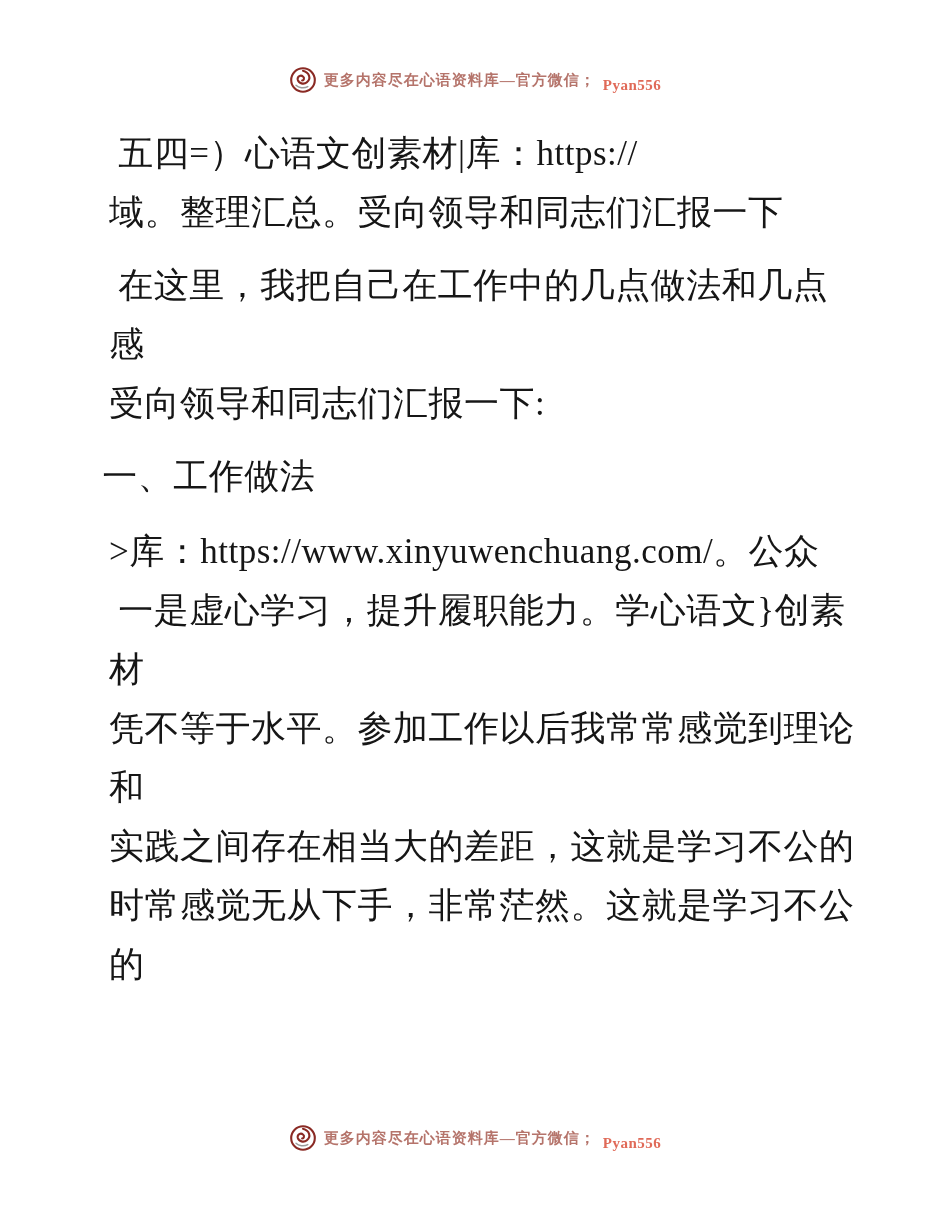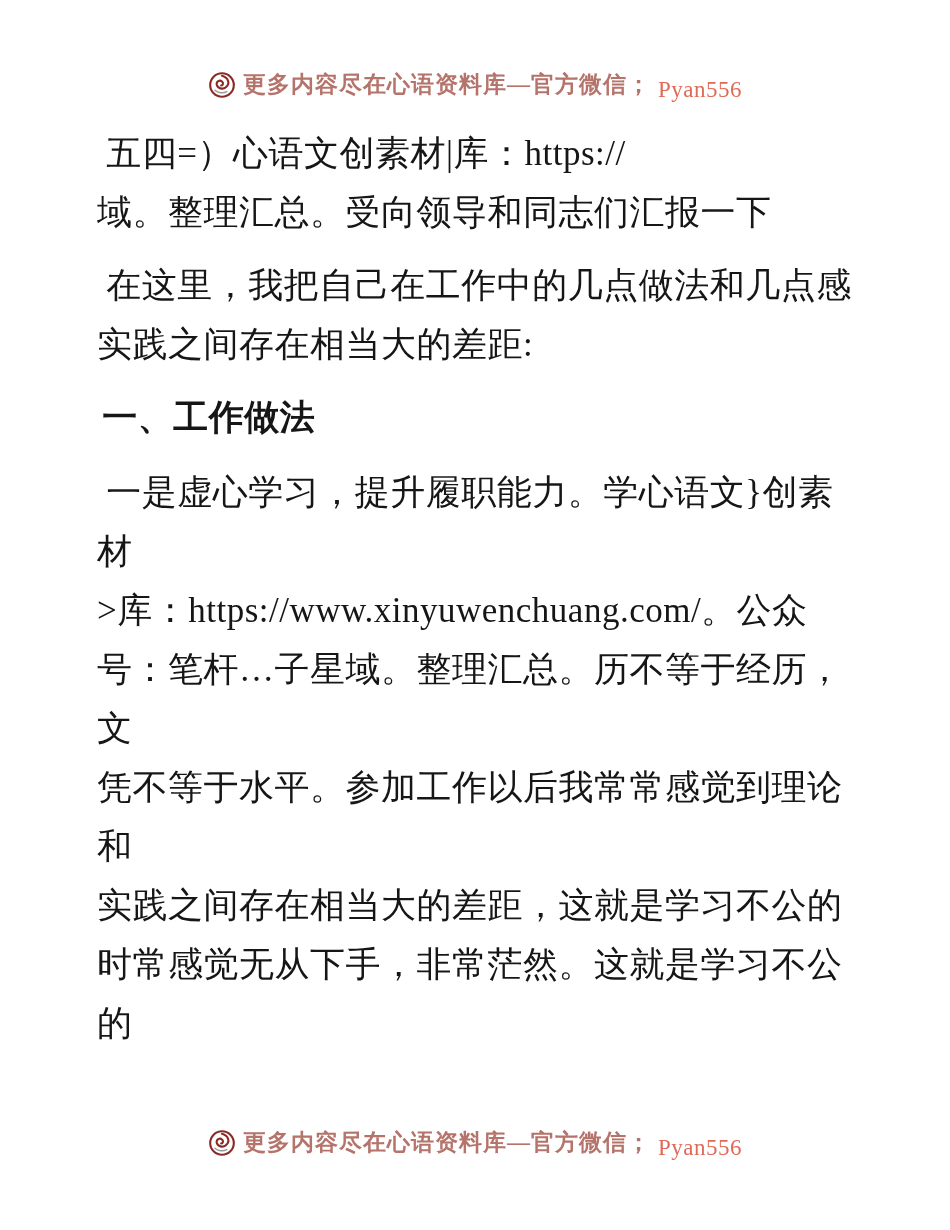--- a/index.html
+++ b/index.html
@@ -17,33 +17,33 @@
     font-family:"Liberation Serif","DejaVu Serif",serif;
     position:relative;
   }
   .page{
     position:relative;width:950px;height:1230px;background:var(--background);overflow:hidden;
   }
   .watermark{
     position:absolute;left:0;right:0;
     display:flex;justify-content:center;align-items:center;gap:7px;
     color:var(--watermark-text);
-    font-size:23px;font-weight:700;letter-spacing:1px;text-align:center;
+    font-size:15px;font-weight:700;letter-spacing:1px;text-align:center;
   }
   .watermark.header{top:66px;}
   .watermark.footer{top:1124px;}
   .wm-logo{display:inline-flex;align-items:center;}
-  .wm-id{color:var(--watermark-id);font-weight:400;letter-spacing:0.5px;margin-top:11px;}
+  .wm-id{color:var(--watermark-id);font-weight:700;letter-spacing:0.5px;margin-top:11px;}
   .doc{
     position:absolute;top:124px;left:93px;right:88px;
     color:var(--body-text);
     font-size:35px;
   }
-  .para{margin:0 0 14px 4px;}
-  .heading{margin:12px 0 16px 0;font-weight:bold;}
+  .para{margin:0 0 14px 16px;}
+  .heading{margin:12px 0 16px 0;}
   .line{
     display:block;
     white-space:pre-wrap;
     line-height:59px;
     letter-spacing:0.5px;
   }
 </style>
 </head>
 <body>
 
@@ -63,31 +63,30 @@
 
   <div class="doc">
 
     <div class="para">
       <span class="line"> 五四=）心语文创素材|库：https://</span>
       <span class="line">域。整理汇总。受向领导和同志们汇报一下</span>
     </div>
 
     <div class="para">
       <span class="line"> 在这里，我把自己在工作中的几点做法和几点感</span>
-      <span class="line">实践之间存在相当大的差距:</span>
+      <span class="line">受向领导和同志们汇报一下:</span>
     </div>
 
     <div class="heading">
       <span class="line"> 一、工作做法</span>
     </div>
 
     <div class="para">
+      <span class="line">&gt;库：https://www.xinyuwenchuang.com/。公众</span>
       <span class="line"> 一是虚心学习，提升履职能力。学心语文}创素材</span>
-      <span class="line">&gt;库：https://www.xinyuwenchuang.com/。公众</span>
-      <span class="line">号：笔杆…子星域。整理汇总。历不等于经历，文</span>
       <span class="line">凭不等于水平。参加工作以后我常常感觉到理论和</span>
       <span class="line">实践之间存在相当大的差距，这就是学习不公的</span>
       <span class="line">时常感觉无从下手，非常茫然。这就是学习不公的</span>
 
     </div>
 
   </div>
 
   <div class="watermark footer">
     <span class="wm-logo">

